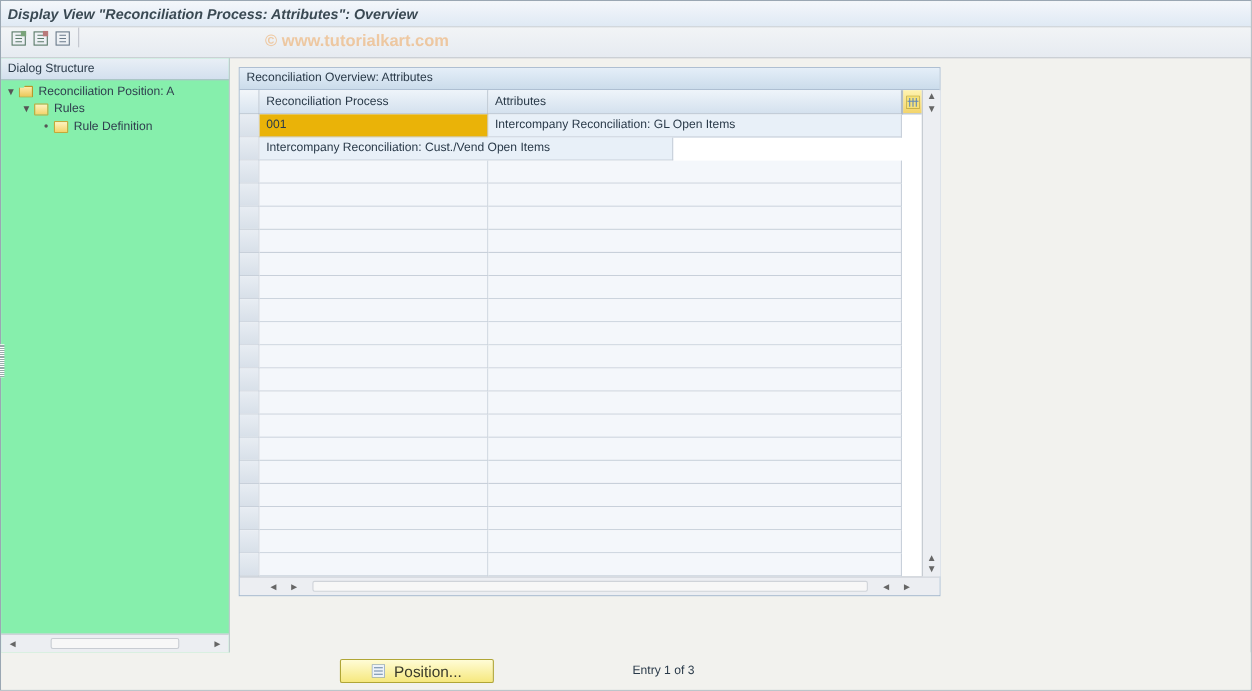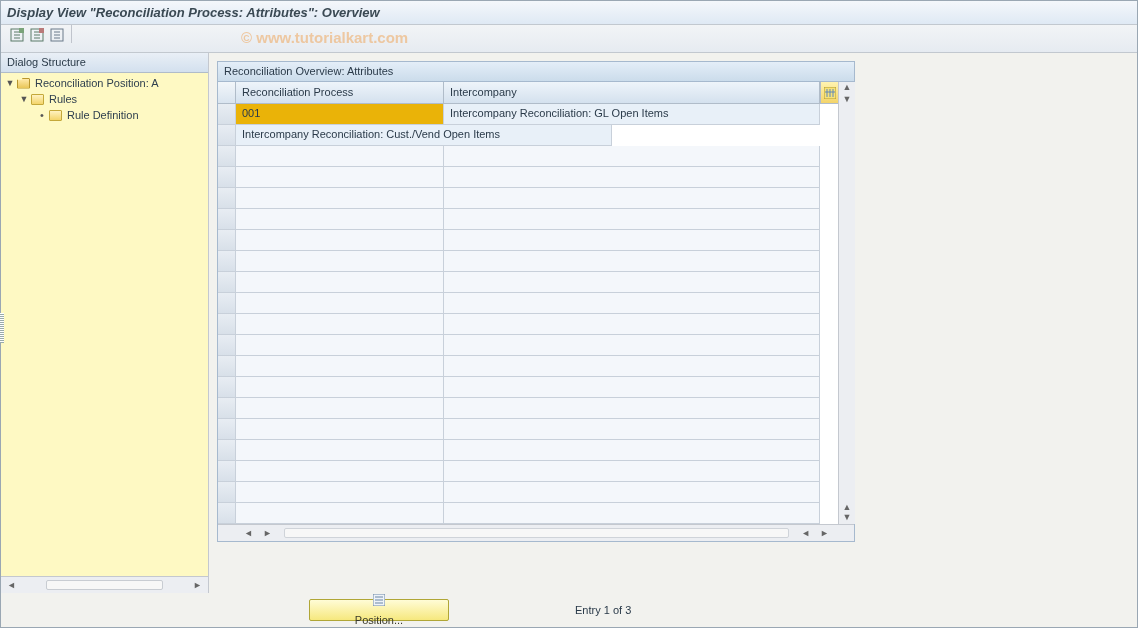--- a/index.html
+++ b/index.html
@@ -32,21 +32,21 @@
   .tb-sep { width:1px; height:18px; background:#c0c4cc; margin:0 4px; }
   .watermark {
     position: absolute; left: 240px; top: 4px;
     color: rgba(240,150,60,0.45); font-size: 15px; font-weight: bold;
     pointer-events: none;
   }
   .content-area {
     display: flex; height: 540px; 
   }
   .sidebar {
-    width: 208px; border-right: 1px solid #c4c8cf; background: #fef9c3;
+    width: 208px; border-right: 1px solid #c4c8cf; background: #86efac;
     display: flex; flex-direction: column; position: relative;
   }
   .sidebar-header {
     height: 20px; background: linear-gradient(#e9eff6,#d3e0ee);
     border-bottom: 1px solid #b0bcc9; padding: 3px 6px; color: #2a3a49;
   }
   .tree { flex: 1; padding: 2px 0; overflow: hidden; white-space: nowrap; }
   .tree-row { height: 16px; display: flex; align-items: center; gap: 2px; padding-left: 4px; }
   .tree-toggle { width: 10px; text-align: center; color: #555; font-size: 9px; }
   .tree-bullet { width: 10px; text-align: center; color: #555; }
@@ -108,21 +108,21 @@
 
   .footer {
     height: 34px; display: flex; align-items: center; padding-left: 308px;
     gap: 126px; background:#f2f2ee;
   }
   .position-btn {
     width: 140px; height: 22px;
     background: linear-gradient(#fffcd6,#f6e87e);
     border: 1px solid #b0a636; border-radius: 2px;
     display: flex; align-items: center; justify-content: center;
-    gap: 8px; color: #3a3a2a; font-size: 11px; flex-direction: column;
+    gap: 8px; color: #3a3a2a; font-size: 14px;
   }
   .position-btn .pbicon { width:12px; display:inline-block; }
   .status-text { color:#2a3a49; }
   svg { display:block; }
 </style>
 </head>
 <body>
 
 <div class="frame">
 
@@ -187,21 +187,21 @@
     </div>
 
     <div class="main">
       <div class="panel">
         <div class="panel-title">Reconciliation Overview: Attributes</div>
         <div class="grid-wrap">
           <div class="grid-body">
             <div class="grid-header-row">
               <div class="gh-sel"></div>
               <div class="gh-col1">Reconciliation Process</div>
-              <div class="gh-col2">Intercompany</div>
+              <div class="gh-col2">Attributes</div>
               <div class="gh-cfg">
                 <svg width="12" height="12">
                     <rect x="0" y="0" width="12" height="12" fill="#f6e27a" stroke="#b09a30"></rect>
                     <path d="M3 2v8M6 2v8M9 2v8M1 5h10" stroke="#6088b8"></path>
                   </svg>
               </div>
             </div>
 
             <div class="grid-data-row">
               <div class="gc-sel"></div>

